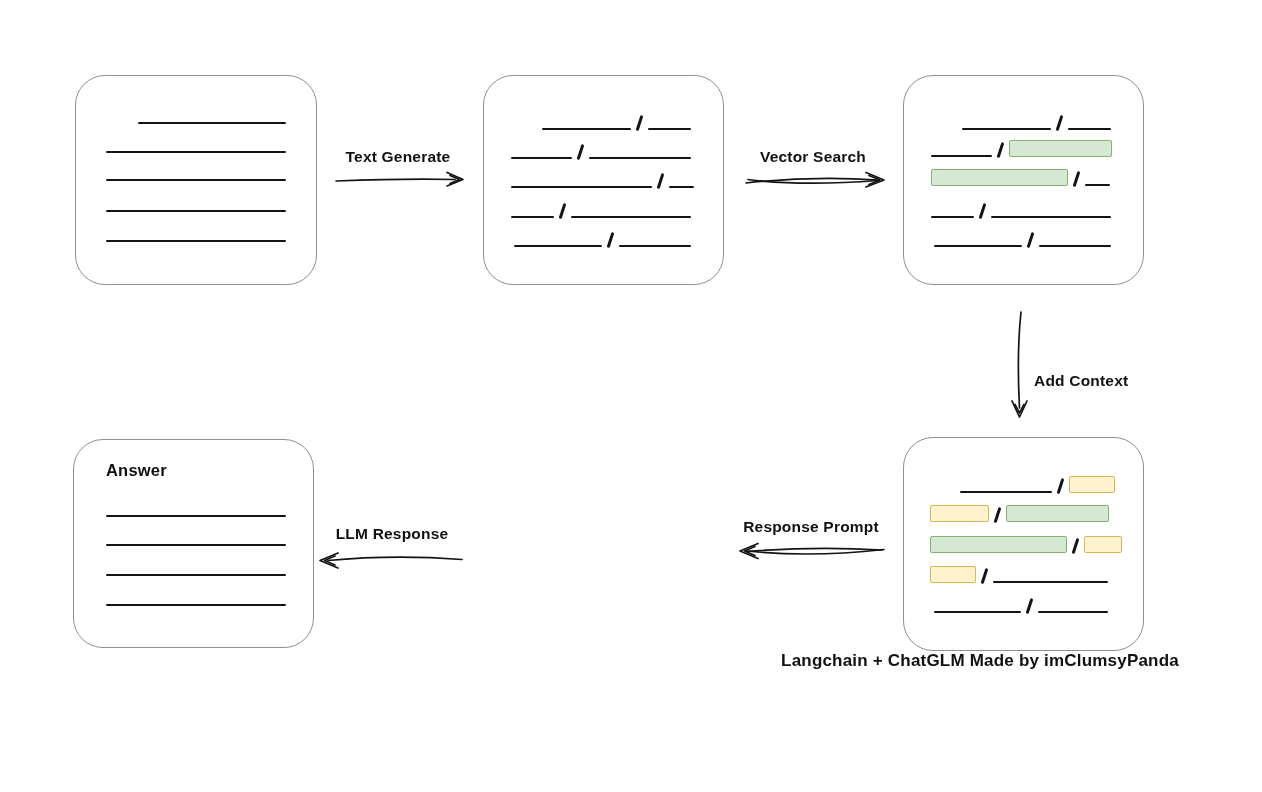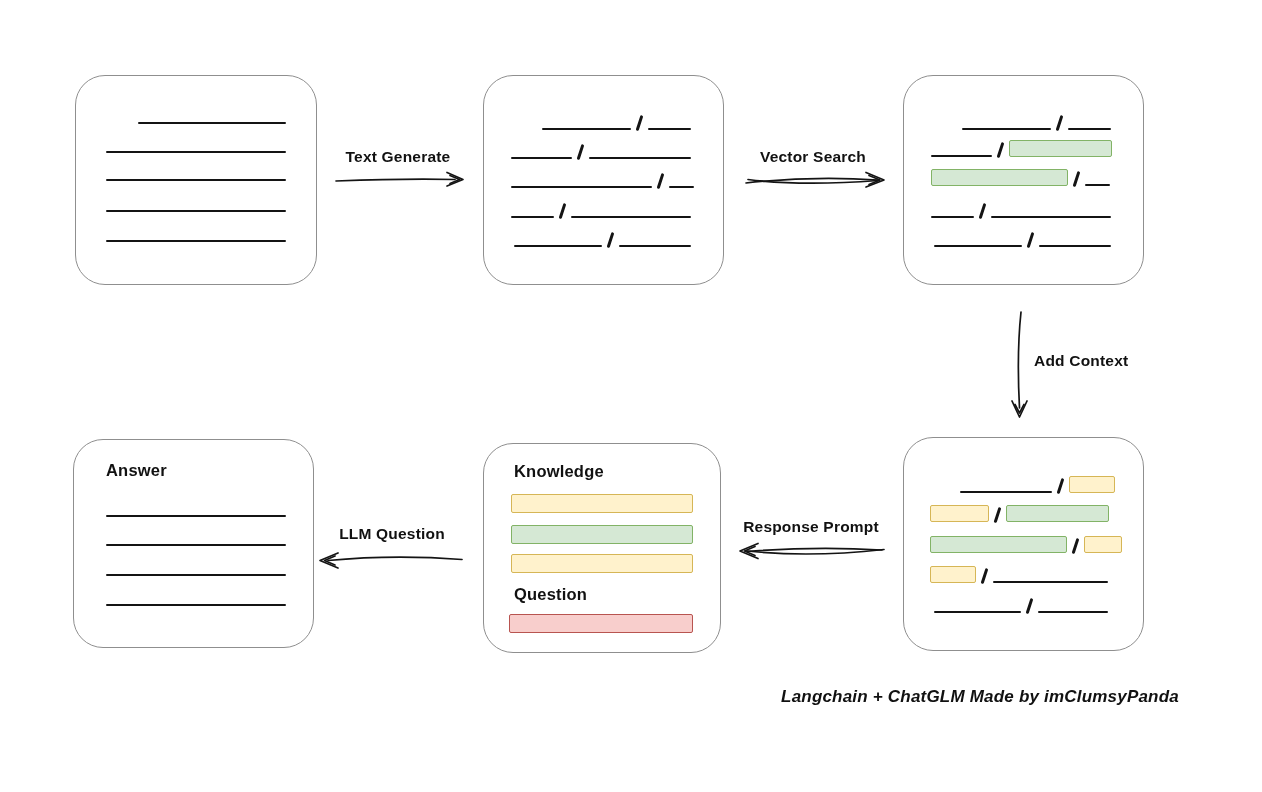--- a/index.html
+++ b/index.html
@@ -120,28 +120,20 @@
       <div class="slash"></div>
       <div class="seg" style="width:115px;"></div>
     </div>
     <div class="row" style="left:26px;top:156px;width:192px;">
       <div class="seg" style="width:87px;margin-left:4px;"></div>
       <div class="slash"></div>
       <div class="seg" style="width:70px;"></div>
     </div>
   </div>
 
-  <div class="box" style="left:483px;top:443px;width:236px;height:208px;">
-    <div class="node-label" style="left:30px;top:18px;">Knowledge</div>
-    <div class="widebar yellow" style="left:27px;top:50px;width:180px;"></div>
-    <div class="widebar green" style="left:27px;top:81px;width:180px;"></div>
-    <div class="widebar yellow" style="left:27px;top:110px;width:180px;"></div>
-    <div class="node-label" style="left:30px;top:141px;">Question</div>
-    <div class="widebar red" style="left:25px;top:170px;width:182px;"></div>
-  </div>
 
   <div class="box" style="left:73px;top:439px;width:239px;height:207px;">
     <div class="node-label" style="left:32px;top:21px;">Answer</div>
     <div class="hline" style="left:32px;top:75px;width:180px;"></div>
     <div class="hline" style="left:32px;top:104px;width:180px;"></div>
     <div class="hline" style="left:32px;top:134px;width:180px;"></div>
     <div class="hline" style="left:32px;top:164px;width:180px;"></div>
   </div>
 
   <svg class="arrows" width="1262" height="792" viewBox="0 0 1262 792">
@@ -169,19 +161,19 @@
     </g>
     <g>
       <path d="M462,559.5 C410,555.5 370,556.5 328,560.5"></path>
       <path d="M338,553 L320,560.5 L338,568"></path>
       <path d="M335,556 L324.5,560.5 L335,565"></path>
     </g>
   </svg>
 
   <div class="arrow-label" style="left:333px;top:148px;width:130px;">Text Generate</div>
   <div class="arrow-label" style="left:743px;top:148px;width:140px;">Vector Search</div>
-  <div class="arrow-label" style="left:1034px;top:352px;">Add Context</div>
+  <div class="arrow-label" style="left:1034px;top:372px;">Add Context</div>
   <div class="arrow-label" style="left:736px;top:518px;width:150px;">Response Prompt</div>
-  <div class="arrow-label" style="left:322px;top:525px;width:140px;">LLM Question</div>
+  <div class="arrow-label" style="left:322px;top:525px;width:140px;">LLM Response</div>
 
-  <div class="footer" style="left:730px;top:687px;width:500px;font-style:italic;">Langchain + ChatGLM Made by imClumsyPanda</div>
+  <div class="footer" style="left:730px;top:651px;width:500px;">Langchain + ChatGLM Made by imClumsyPanda</div>
 
 </div>
 
 </body></html>

